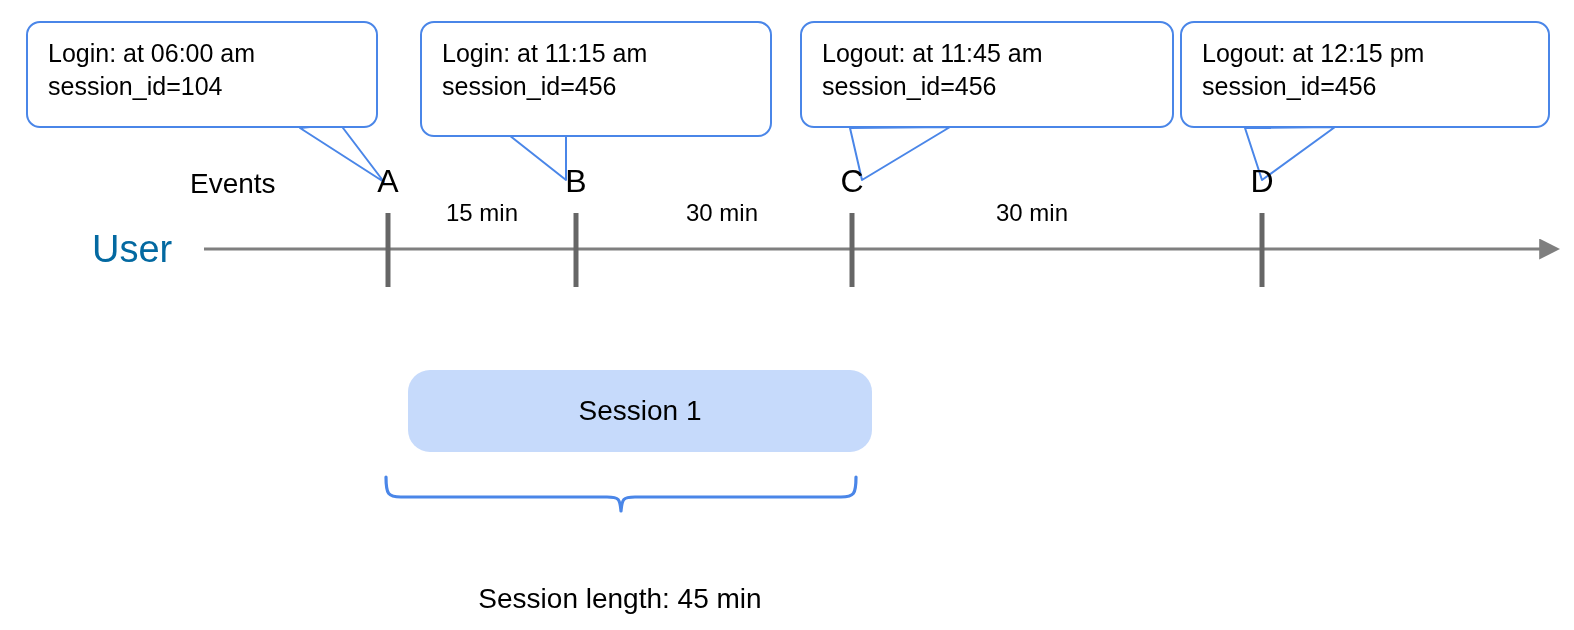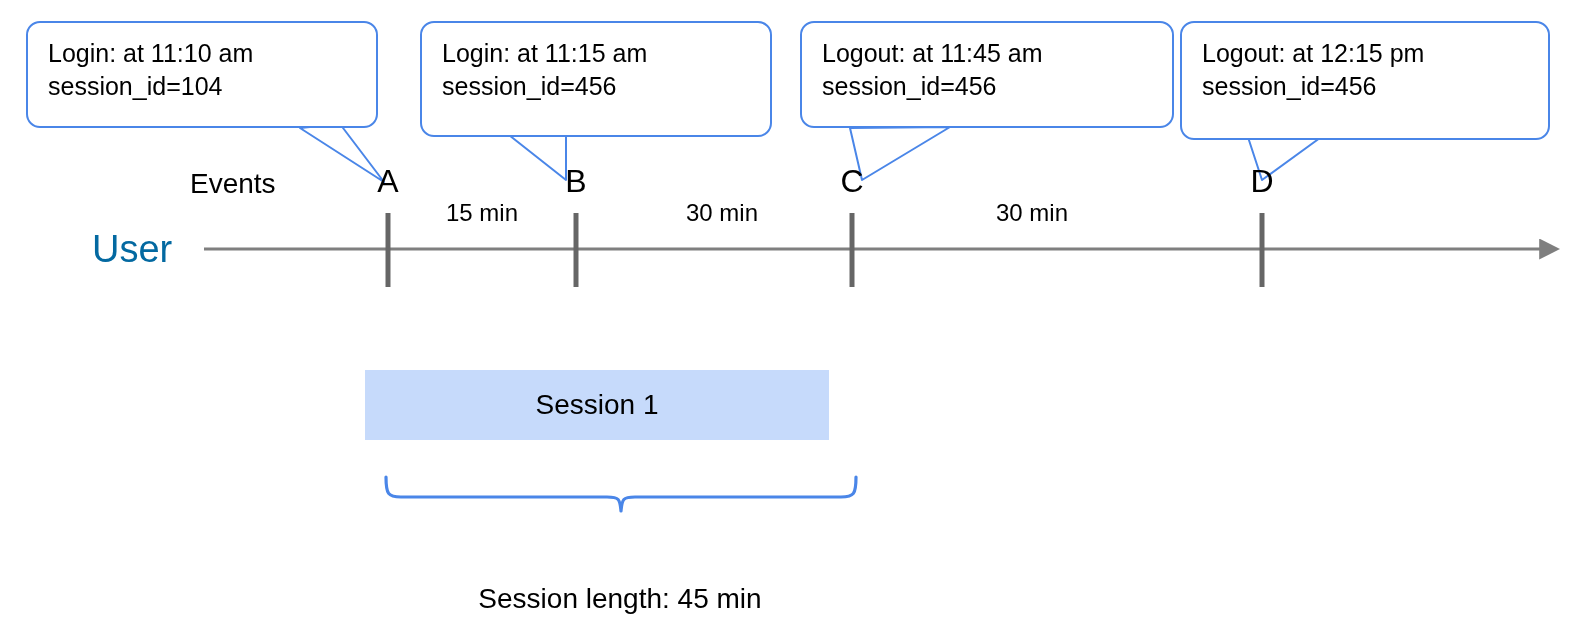--- a/index.html
+++ b/index.html
@@ -120,51 +120,51 @@
     <path d="M 386 477
              C 386 494, 388 497, 401 497
              L 607 497
              C 619 497, 620 499, 621 511
              C 622 499, 623 497, 635 497
              L 841 497
              C 854 497, 856 494, 856 477" fill="none" stroke="#4a86e8" stroke-width="3.2" stroke-linecap="round" stroke-linejoin="round"></path>
   </svg>
 
   <div class="callout" style="left:26px; top:21px; width:352px; height:107px;">
-    <span class="evt">Login:</span><span> at 11:10 am</span>
+    <span class="evt">Login:</span><span> at 06:00 am</span>
     <span class="ln2">session_id=104</span>
   </div>
 
   <div class="callout" style="left:420px; top:21px; width:352px; height:116px;">
     <span class="evt">Login:</span><span> at 11:15 am</span>
     <span class="ln2">session_id=456</span>
   </div>
 
   <div class="callout" style="left:800px; top:21px; width:374px; height:107px;">
     <span class="evt">Logout:</span><span> at 11:45 am</span>
     <span class="ln2">session_id=456</span>
   </div>
 
-  <div class="callout" style="left:1180px; top:21px; width:370px; height:119px;">
+  <div class="callout" style="left:1180px; top:21px; width:370px; height:107px;">
     <span class="evt">Logout:</span><span> at 12:15 pm</span>
     <span class="ln2">session_id=456</span>
   </div>
 
   <div class="axis-label-events" style="left:190px; top:168px;">Events</div>
 
   <div class="axis-label-user" style="left:92px; top:228px;">User</div>
 
   <div class="event-letter" style="left:388px; top:163px;">A</div>
   <div class="event-letter" style="left:576px; top:163px;">B</div>
   <div class="event-letter" style="left:852px; top:163px;">C</div>
   <div class="event-letter" style="left:1262px; top:163px;">D</div>
 
   <div class="duration-label" style="left:482px; top:199px;">15 min</div>
   <div class="duration-label" style="left:722px; top:199px;">30 min</div>
   <div class="duration-label" style="left:1032px; top:199px;">30 min</div>
 
-  <div class="session-bar" style="left:365px; top:370px; width:464px; height:70px;">
+  <div class="session-bar" style="left:408px; top:370px; width:464px; height:82px;border-radius:22px;">
     <span>Session 1</span>
   </div>
 
   <div class="session-caption" style="left:620px; top:583px;">Session length: 45 min</div>
 
 </div>
 
 </body></html>

